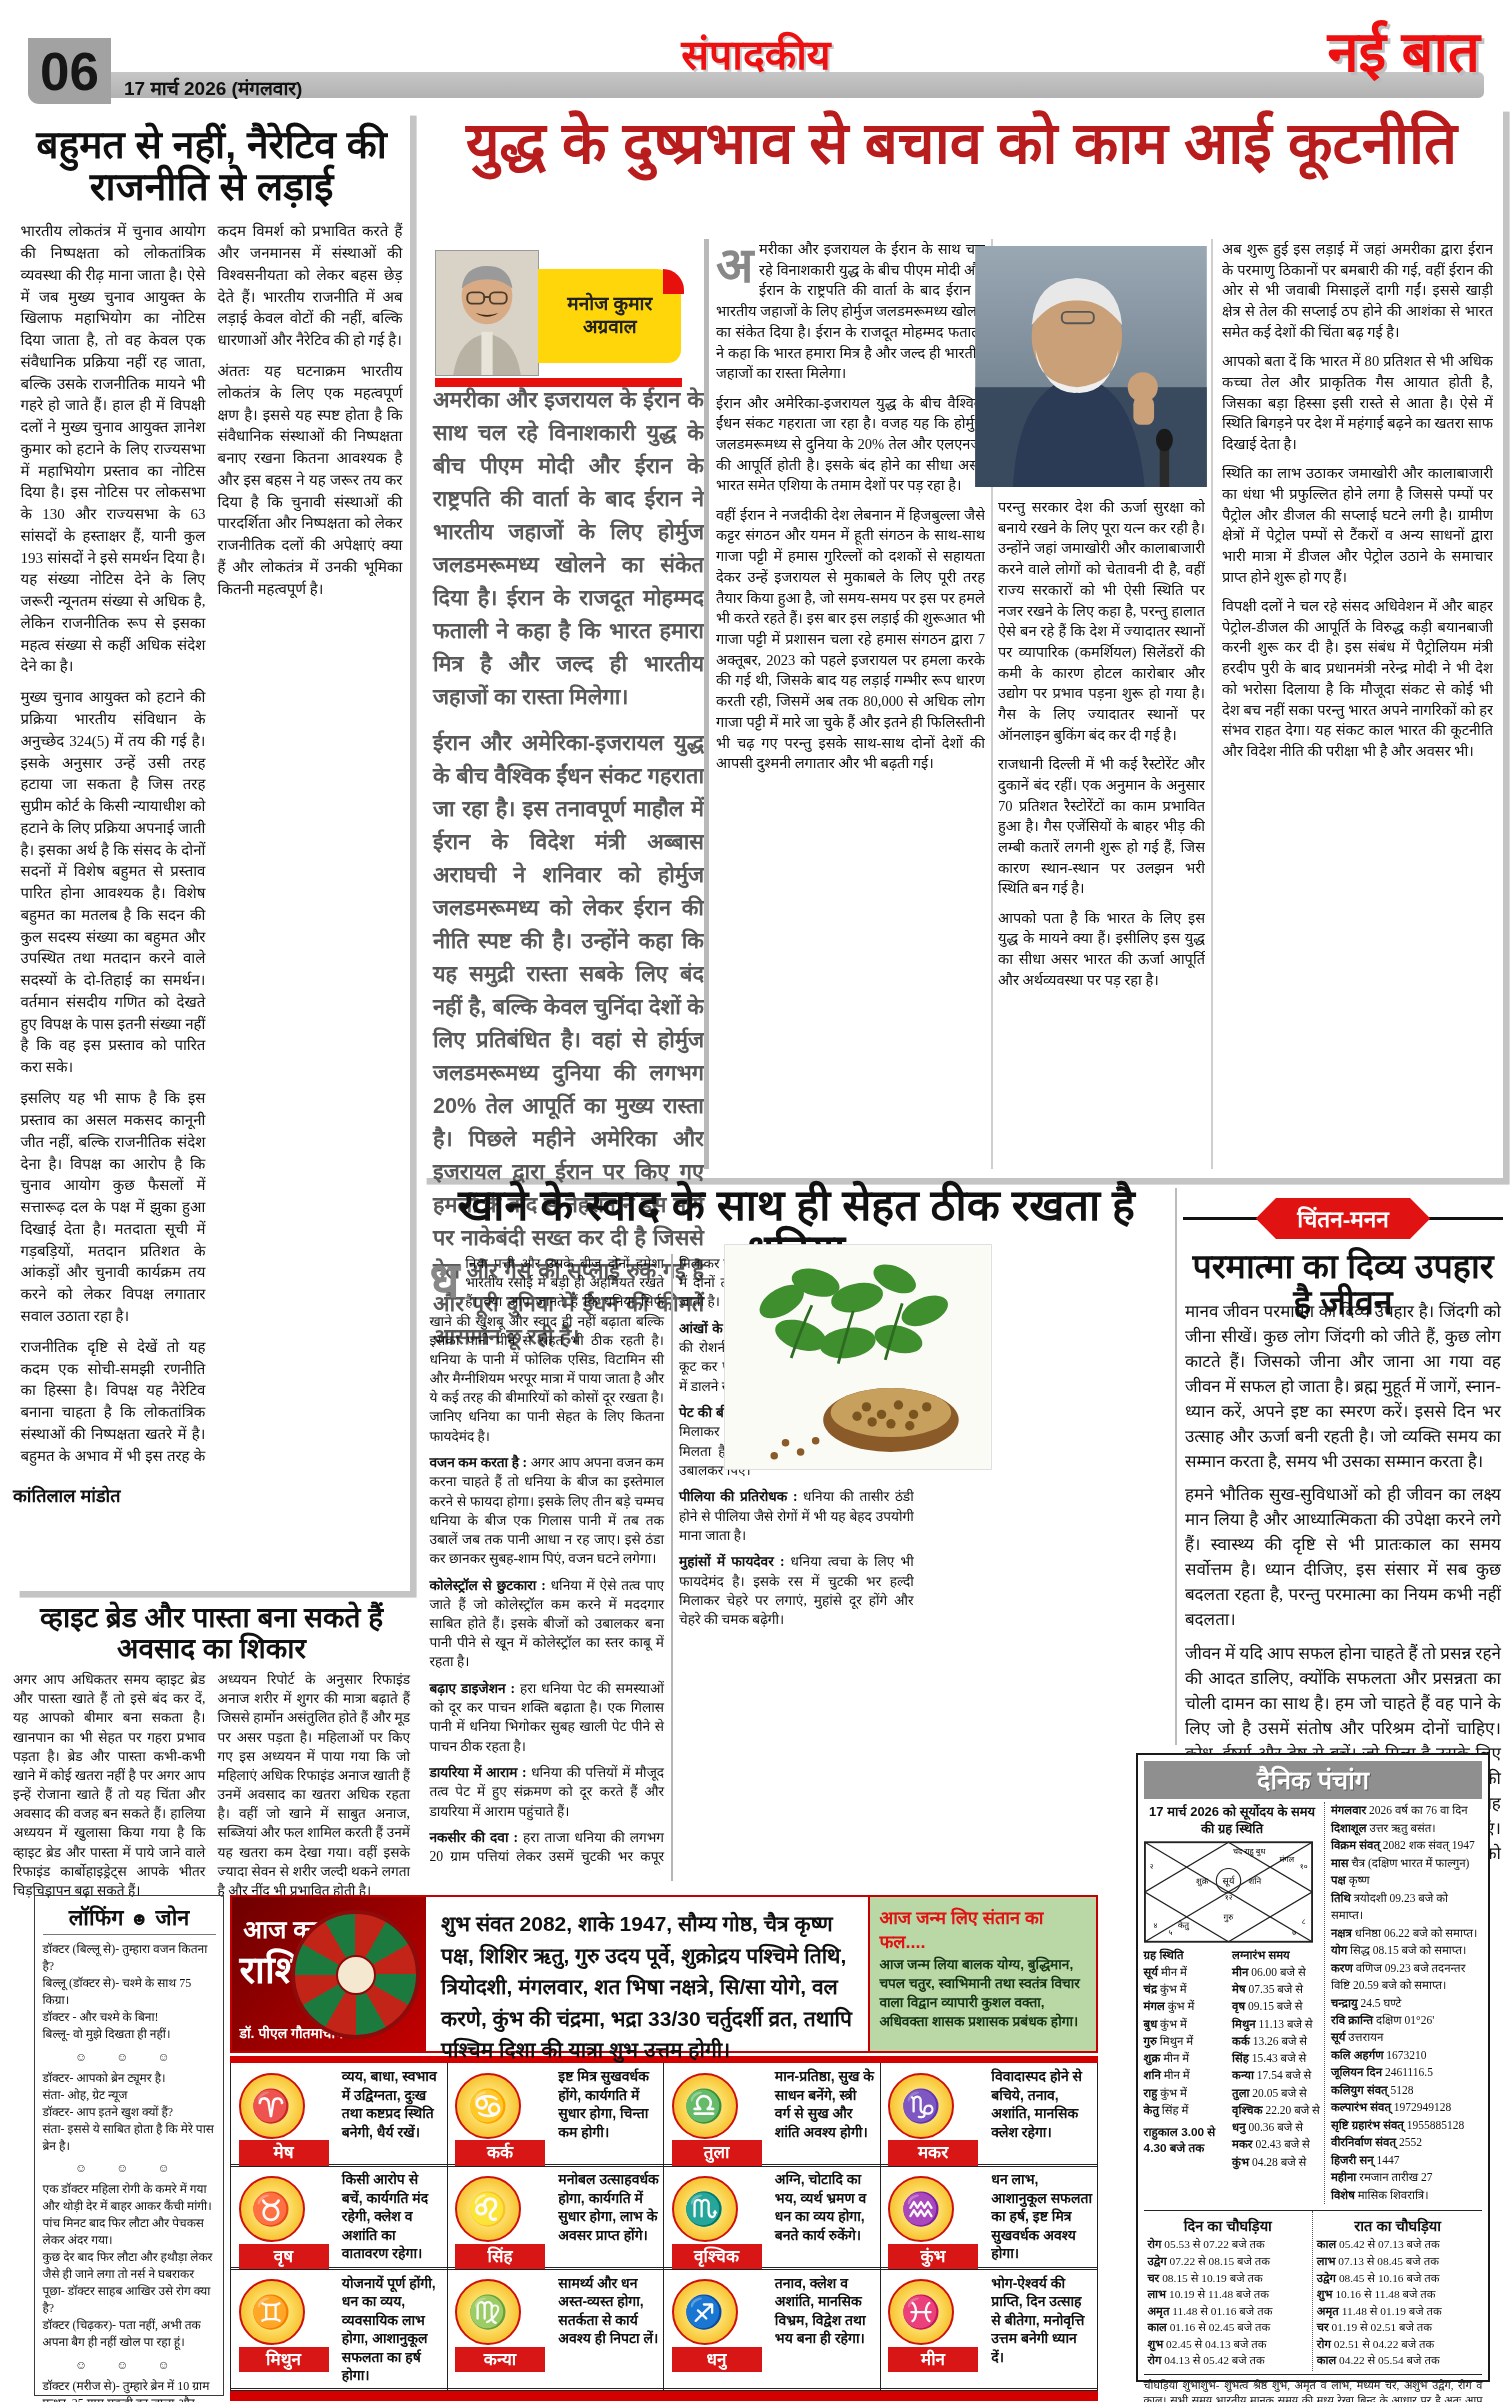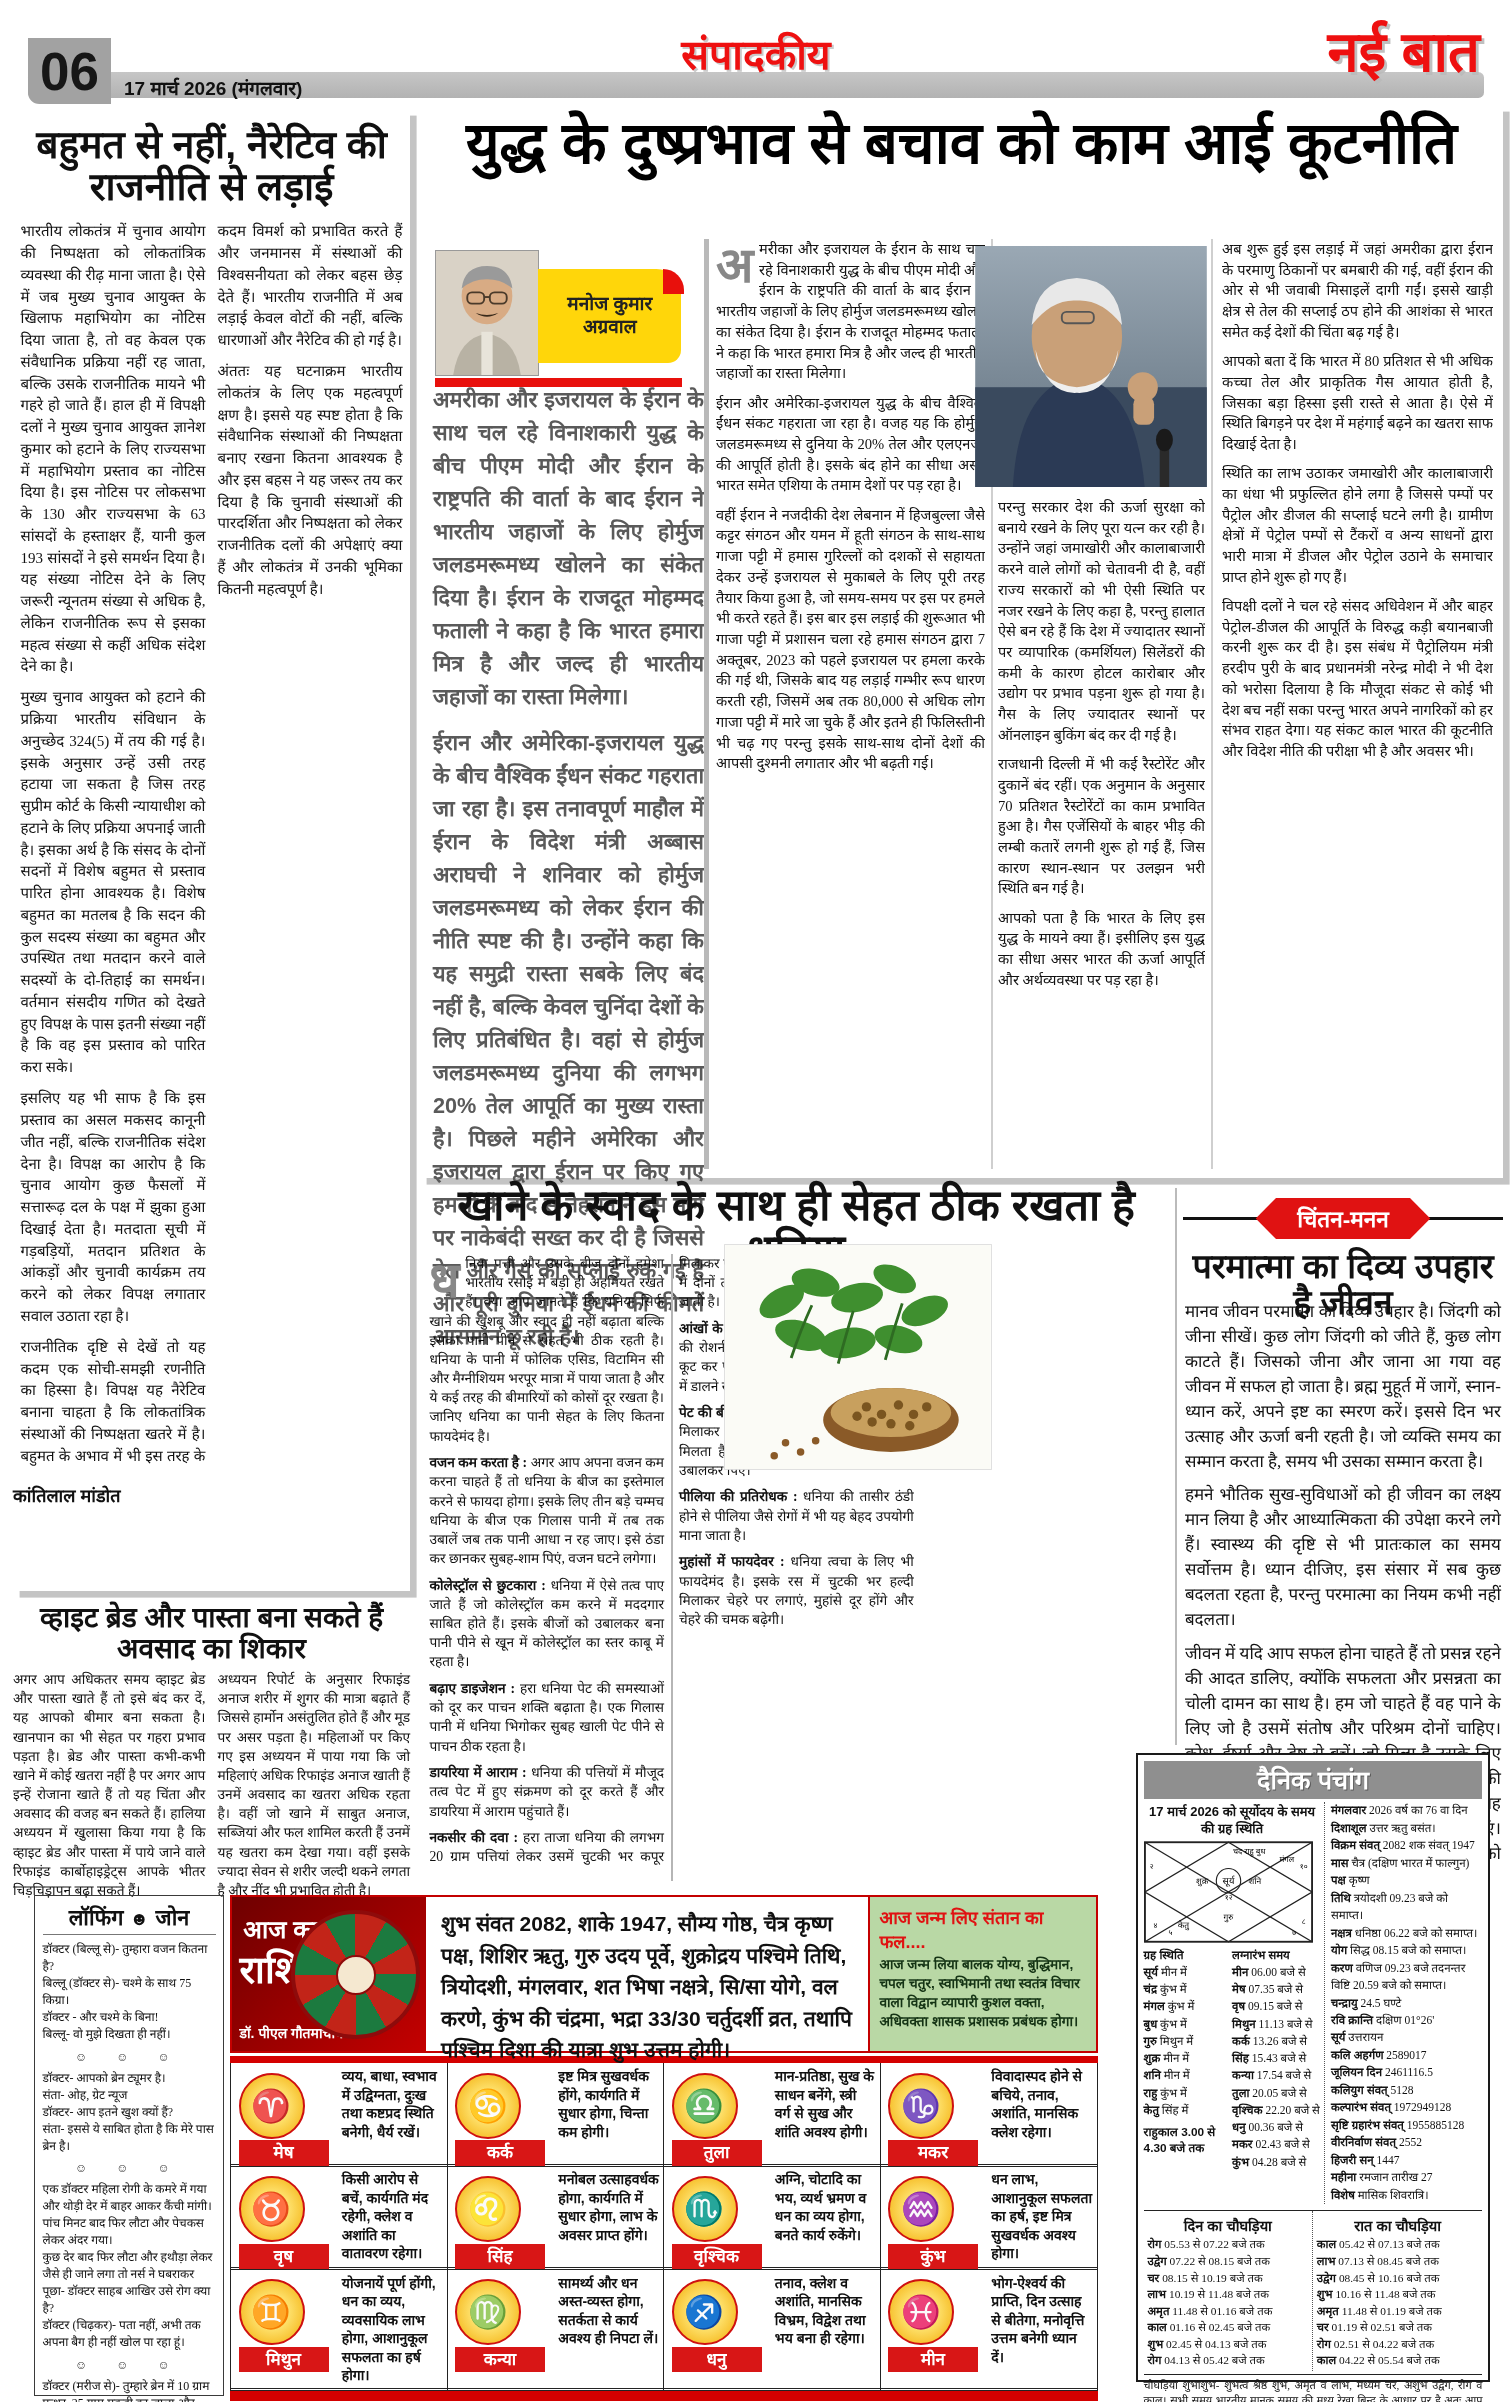--- a/index.html
+++ b/index.html
@@ -17,21 +17,21 @@
   .body-txt{font-size:15px;line-height:1.45;text-align:justify;}
   .dropcap{float:left;font:900 49px/0.9 "Liberation Sans",sans-serif;color:#888;padding:3.8px 5.6px 0 0;}
   
   .la-box{left:13px;top:109px;width:397px;height:1482px;}
   .la-title{padding:15px 9.4px 7.5px;text-align:center;font:900 39px/1.08 "Liberation Sans",sans-serif;color:#101010;}
   .la-body{margin:5.6px 7.5px 0;height:1262px;column-count:2;column-gap:12.2px;column-fill:auto;}
   .la-body p{margin:0 0 9.4px;}
   .la-byline{padding-right:15px;font:700 18px "Liberation Sans",sans-serif;}
   
   .ma-box{left:420px;top:105px;width:1083px;height:1073px;}
-  .ma-title{text-align:center;font:900 58px/1.04 "Liberation Sans",sans-serif;color:#000000;padding-top:7.5px;}
+  .ma-title{text-align:center;font:900 58px/1.04 "Liberation Sans",sans-serif;color:#b91c1c;padding-top:7.5px;}
   .ma-fig{left:11.3px;top:132px;width:395px;height:245px;}
   .ma-photo{left:3.8px;top:13px;width:102px;height:124px;border:0.9px solid #999;background:#d9d2c6;}
   .ma-tag{left:107px;top:32px;width:143px;height:94px;background:#ffd60a;border-radius:0 24.5px 13px 0;display:flex;align-items:center;justify-content:center;text-align:center;font:900 19px/1.2 "Liberation Sans",sans-serif;color:#222;}
   .ma-tagcorner{left:232px;top:32px;width:21px;height:24.5px;background:#e8100c;border-radius:0 24.5px 0 0;}
   .ma-redbar{left:3.8px;top:141px;width:247px;height:8.5px;background:#e8100c;}
   .ma-stand{left:13px;top:279px;width:271px;font:700 21.7px/1.52 "Liberation Sans",sans-serif;color:#5a5a5a;text-align:justify;}
   .ma-stand p{margin:0 0 13px;}
   .vrule{background:#b9b9b9;}
   .vrule-thin{background:#cfcfcf;}
   .ma-col{font-size:14.6px;line-height:1.42;text-align:justify;}
@@ -472,21 +472,21 @@
           <div class="pc-row"><b>विक्रम संवत्</b> <span>2082 शक संवत् 1947</span></div>
           <div class="pc-row"><b>मास</b> <span>चैत्र (दक्षिण भारत में फाल्गुन)</span></div>
           <div class="pc-row"><b>पक्ष</b> <span>कृष्ण</span></div>
           <div class="pc-row"><b>तिथि</b> <span>त्रयोदशी 09.23 बजे को समाप्त।</span></div>
           <div class="pc-row"><b>नक्षत्र</b> <span>धनिष्ठा 06.22 बजे को समाप्त।</span></div>
           <div class="pc-row"><b>योग</b> <span>सिद्ध 08.15 बजे को समाप्त।</span></div>
           <div class="pc-row"><b>करण</b> <span>वणिज 09.23 बजे तदनन्तर विष्टि 20.59 बजे को समाप्त।</span></div>
           <div class="pc-row"><b>चन्द्रायु</b> <span>24.5 घण्टे</span></div>
           <div class="pc-row"><b>रवि क्रान्ति</b> <span>दक्षिण 01°26'</span></div>
           <div class="pc-row"><b>सूर्य</b> <span>उत्तरायन</span></div>
-          <div class="pc-row"><b>कलि अहर्गण</b> <span>2589017</span></div>
+          <div class="pc-row"><b>कलि अहर्गण</b> <span>1673210</span></div>
           <div class="pc-row"><b>जूलियन दिन</b> <span>2461116.5</span></div>
           <div class="pc-row"><b>कलियुग संवत्</b> <span>5128</span></div>
           <div class="pc-row"><b>कल्पारंभ संवत्</b> <span>1972949128</span></div>
           <div class="pc-row"><b>सृष्टि ग्रहारंभ संवत्</b> <span>1955885128</span></div>
           <div class="pc-row"><b>वीरनिर्वाण संवत्</b> <span>2552</span></div>
           <div class="pc-row"><b>हिजरी सन्</b> <span>1447</span></div>
           <div class="pc-row"><b>महीना</b> <span>रमजान तारीख 27</span></div>
           <div class="pc-row"><b>विशेष</b> <span>मासिक शिवरात्रि।</span></div>
         </div>
     </div>

